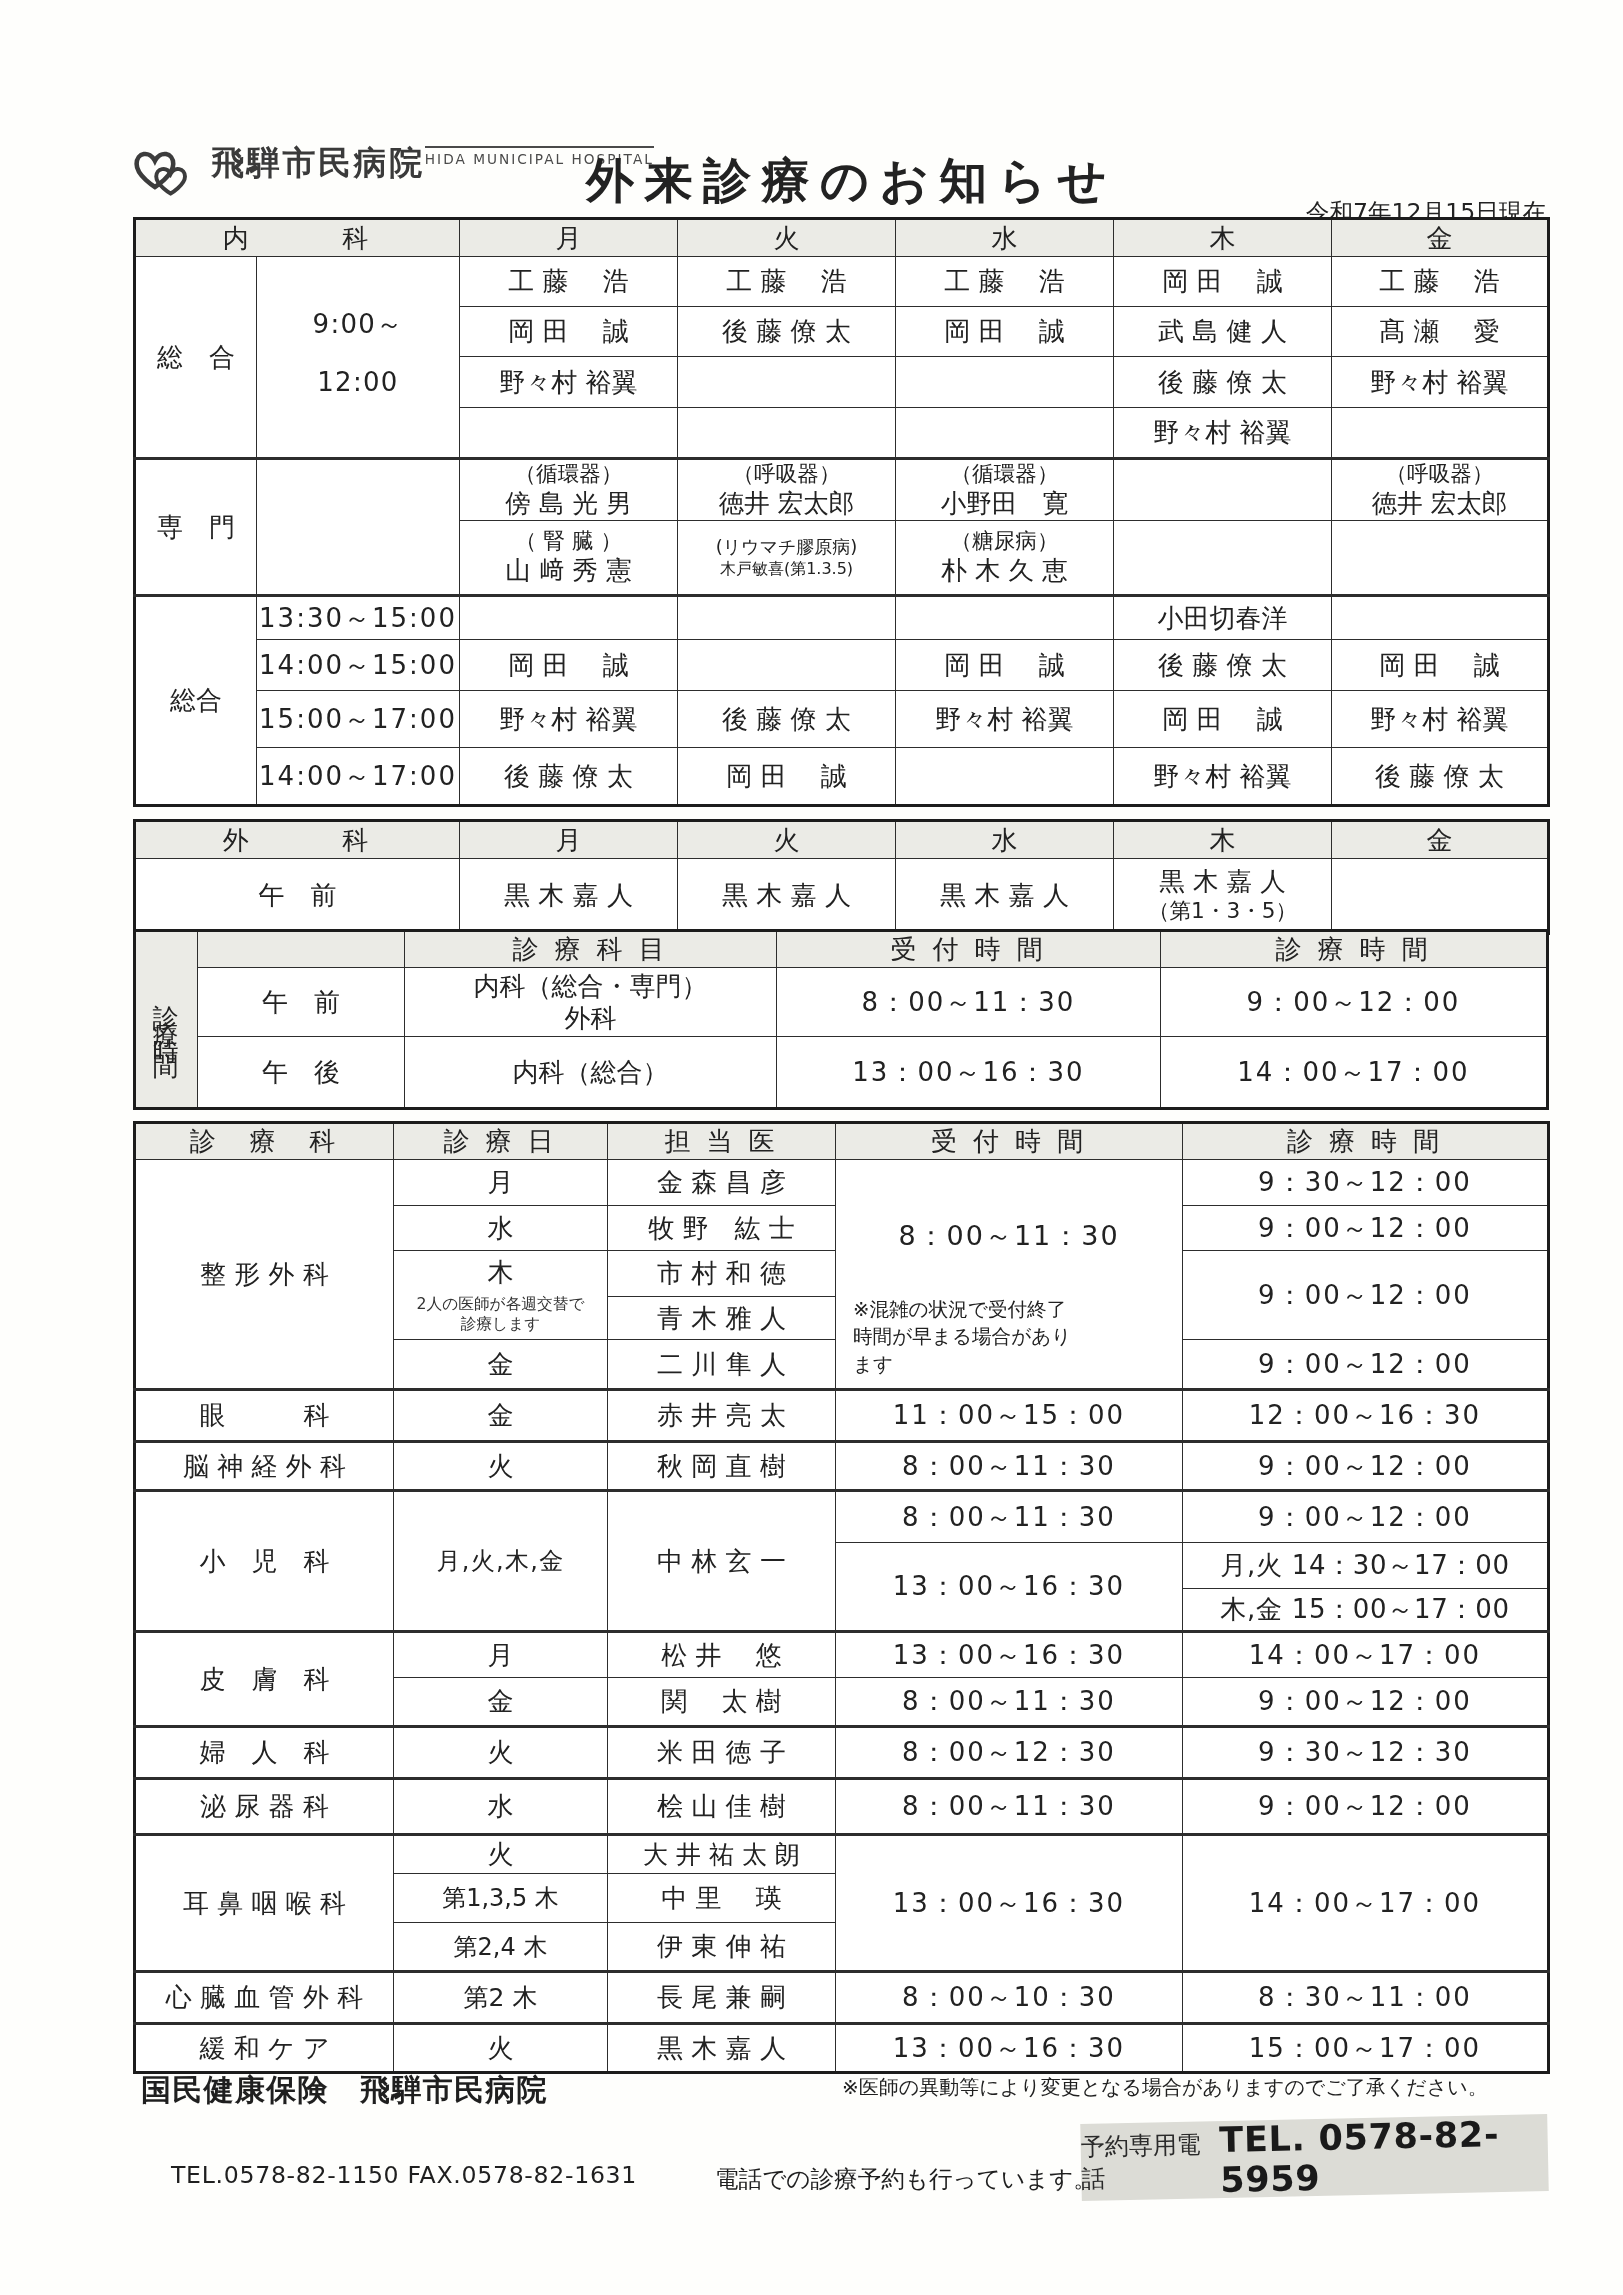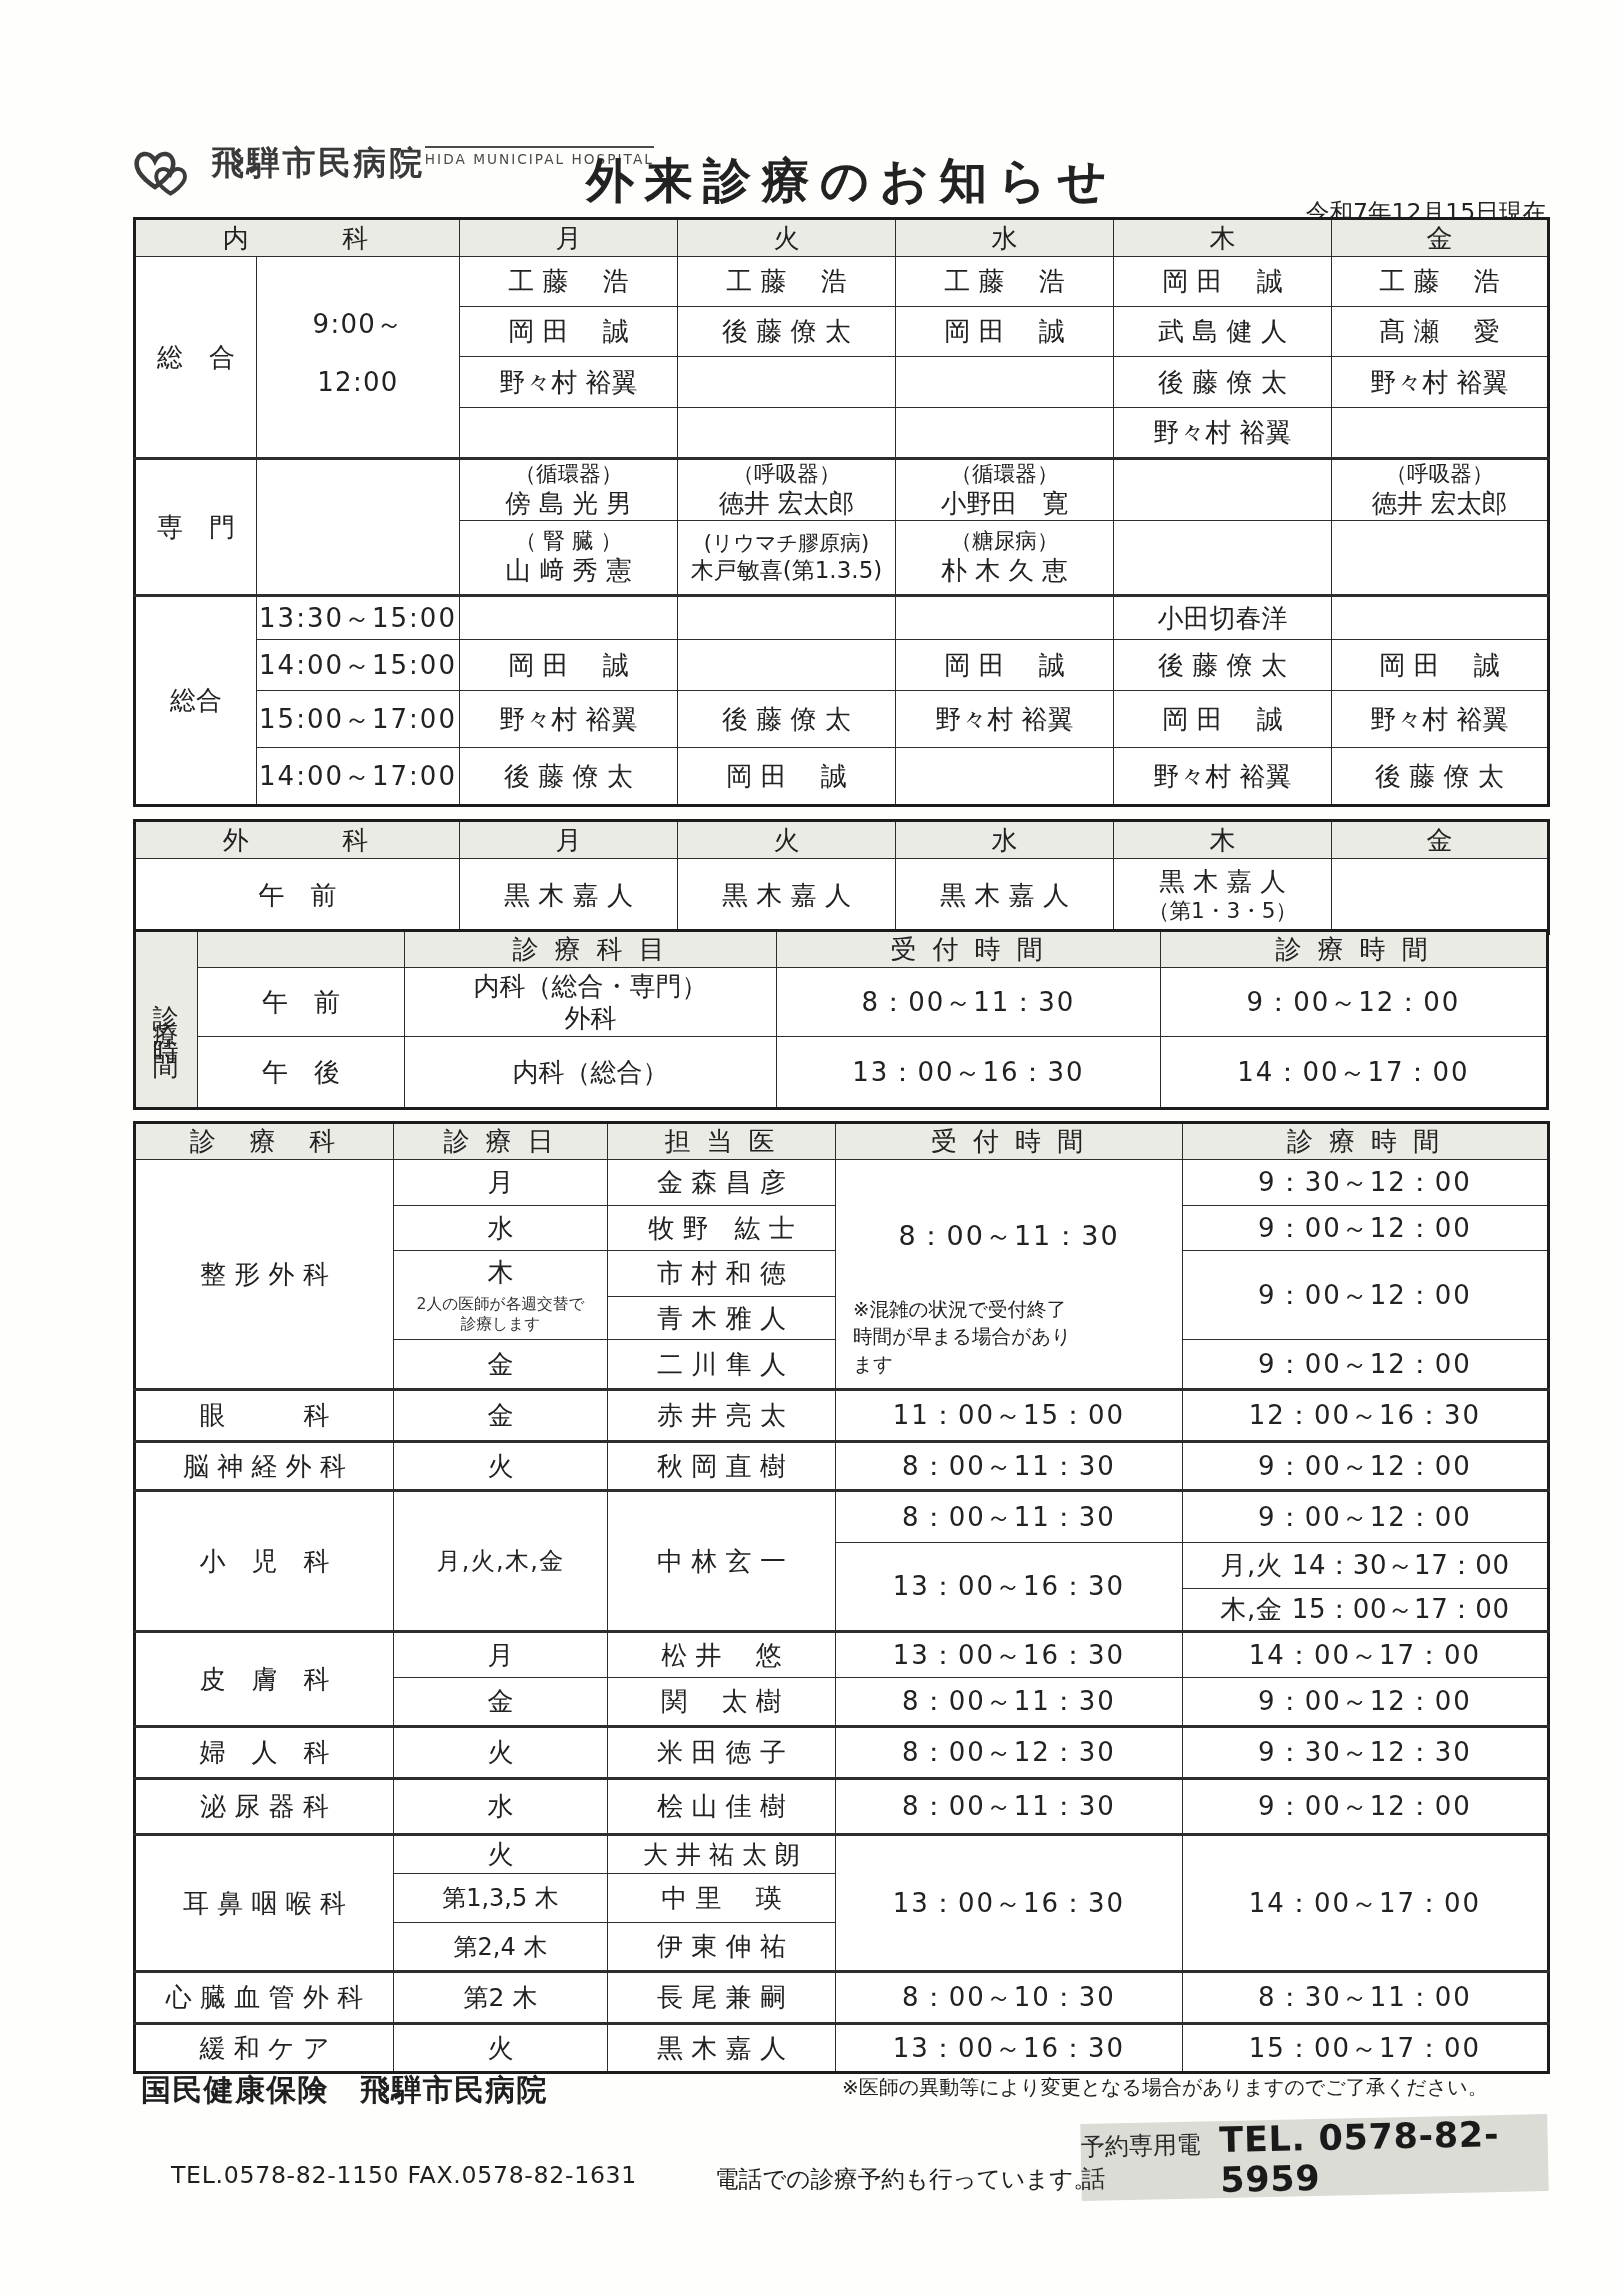--- a/index.html
+++ b/index.html
@@ -25,23 +25,23 @@
                  font-size:26px; padding:0; overflow:hidden; color:#222; }
   .gray { background:#ebebe6; }
   tr.grp td { border-top-width:3.3px; }
   .hcell { font-size:27.5px; letter-spacing:3.9px; }
   .dayh { font-size:27.5px; }
   .ls2 { letter-spacing:1.3px; }
   .time { letter-spacing:2px; font-size:27px; }
   .small-time { font-size:22px; letter-spacing:0.7px; }
   .two-line div { line-height:1.25; }
   .tag { font-size:21.6px; }
-  .tag-sm { font-size:21px; }
+  .tag-sm { font-size:18px; }
   .nm { font-size:25.5px; }
-  .nm-sm { font-size:23px; }
+  .nm-sm { font-size:16px; }
   .timecell { vertical-align:bottom; }
   .timecell .t1, .timecell .t2 { font-size:26px; letter-spacing:1.3px; }
   .timecell .t1 { margin-bottom:25px; }
   .timecell .t2 { margin-bottom:10.5px; }
   .vcell { vertical-align:middle; }
   .vtext { writing-mode:vertical-rl; letter-spacing:17px; font-size:26px; margin:0 auto; }
   .left-pad { text-align:left; padding-left:25px; }
   .dept-note { font-size:15.7px; line-height:1.3; color:#333; margin-top:3.9px; }
   .rec-note { font-size:19.6px; line-height:1.4; text-align:left; padding:0 17px; margin-top:42px; }
   .rec-time-top { margin-top:58px; font-size:27px; letter-spacing:2px; }

